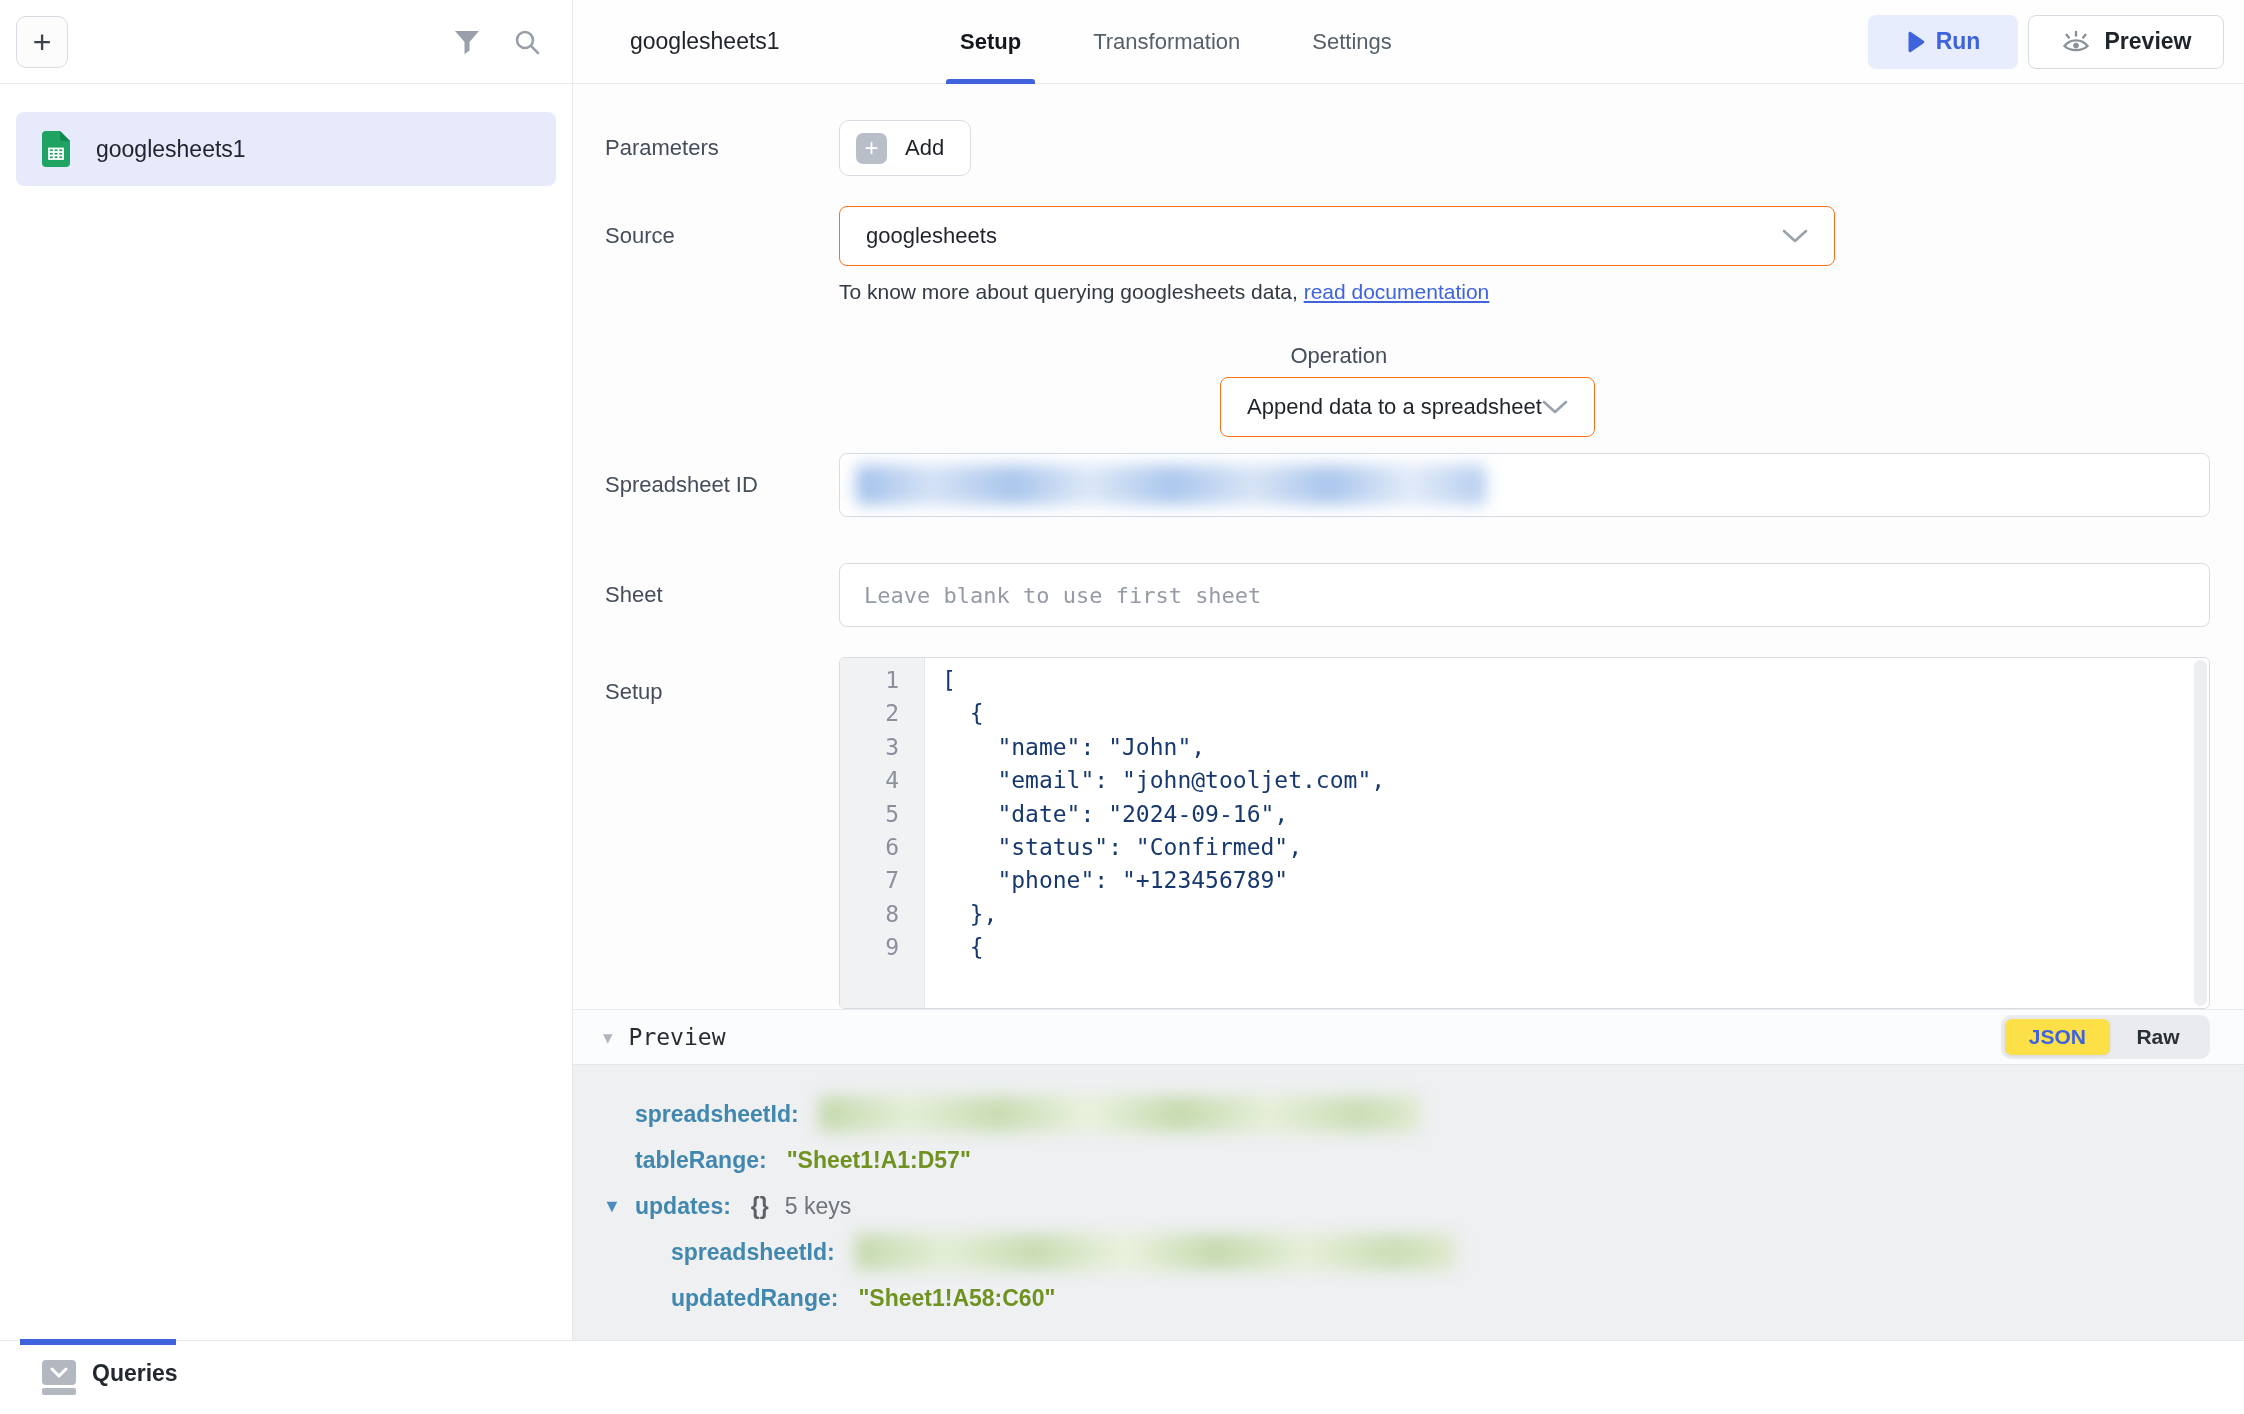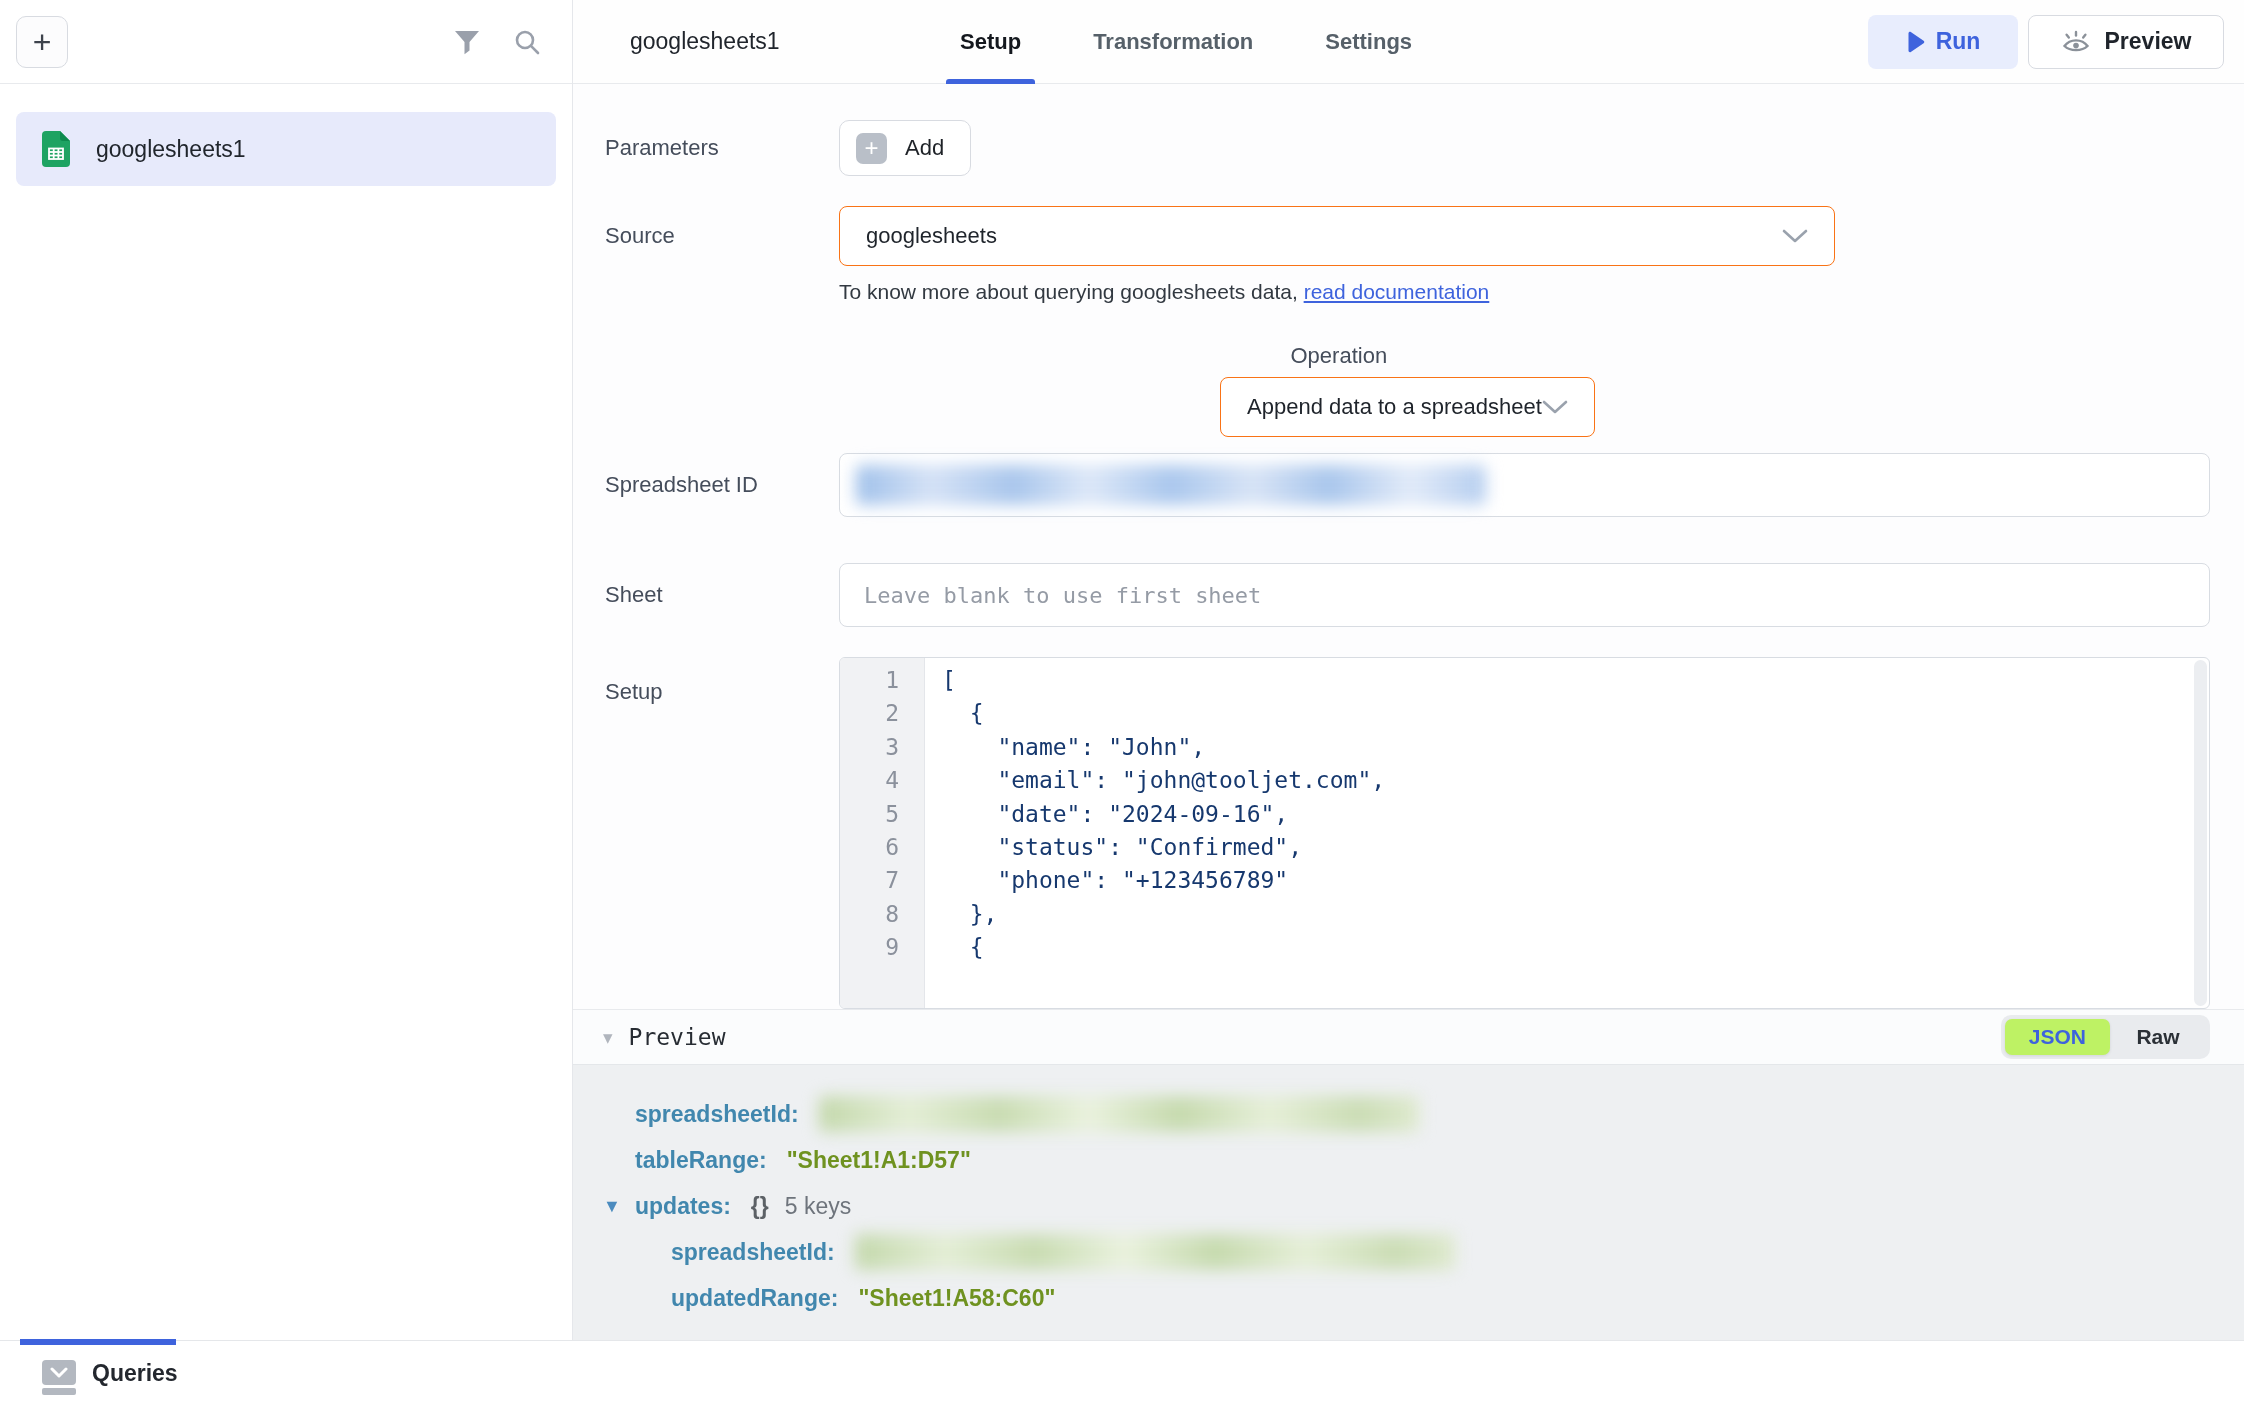--- a/index.html
+++ b/index.html
@@ -20,21 +20,21 @@
   .icon-btn { background:none; border:none; cursor:pointer; display:flex; align-items:center; justify-content:center; margin-left:30px; }
   .query-list { padding:28px 16px; }
   .query-item { height:74px; border-radius:8px; background:#e7eafb; display:flex; align-items:center; padding:0 26px; gap:26px; cursor:pointer; }
   .query-item-label { font-size:23px; font-weight:500; color:#20252c; }
 
   
   .main { flex:1; min-width:0; display:flex; flex-direction:column; background:#fdfdfe; }
   .main-header { height:84px; flex:none; background:#fefefe; border-bottom:1px solid #e8eaed; display:flex; align-items:center; padding:0 20px 0 57px; }
   .query-title { width:316px; flex:none; font-size:23px; font-weight:500; color:#20252c; }
   .tabs { display:flex; gap:44px; height:100%; align-items:stretch; }
-  .tab { font-size:22px; color:#566069; font-weight:700; padding:0 14px; display:flex; align-items:center; position:relative; cursor:pointer; }
+  .tab { font-size:22px; color:#566069; font-weight:400; padding:0 14px; display:flex; align-items:center; position:relative; cursor:pointer; }
   .tab.active { color:#14181e; font-weight:700; }
   .tab.active::after { content:""; position:absolute; left:0; right:0; bottom:-1px; height:5px; background:#3e63dd; border-radius:3px 3px 0 0; }
   .header-actions { margin-left:auto; display:flex; gap:10px; align-items:center; }
   .run-btn { width:150px; height:54px; background:#e8edfd; border:none; border-radius:8px; color:#3e63dd; font-size:23px; font-weight:600; display:flex; align-items:center; justify-content:center; gap:10px; cursor:pointer; }
   .preview-btn { width:196px; height:54px; background:#ffffff; border:1px solid #d8dbe1; border-radius:8px; color:#1f242b; font-size:23px; font-weight:600; display:flex; align-items:center; justify-content:center; gap:14px; cursor:pointer; }
 
   
   .form-area { flex:none; padding:36px 34px 0 32px; background:#fdfdfe; }
   .form-row { display:flex; align-items:center; }
   .form-row.top-align { align-items:flex-start; }
@@ -63,21 +63,21 @@
   .ln { width:85px; flex:none; text-align:right; padding-right:26px; color:#8b919c; }
   .code-text { padding-left:17px; white-space:pre; color:#16386e; }
   .editor-scrollbar { position:absolute; right:2px; top:2px; bottom:2px; width:13px; background:#eceef1; border-radius:7px; }
 
   
   .preview-bar { height:56px; flex:none; background:#fbfcfd; border-top:1px solid #e8eaed; border-bottom:1px solid #e4e7ea; display:flex; align-items:center; padding:0 34px 0 30px; }
   .collapse-caret { font-size:19px; color:#b0b5bd; margin-right:16px; cursor:pointer; }
   .preview-title { font-family:"DejaVu Sans Mono","Liberation Mono",monospace; font-size:23px; color:#272c33; }
   .toggle { margin-left:auto; background:#e9ebee; border-radius:10px; padding:4px; display:flex; height:44px; }
   .toggle-opt { min-width:96px; padding:0 24px; display:flex; align-items:center; justify-content:center; font-size:21px; font-weight:600; color:#2b3036; border-radius:7px; cursor:pointer; }
-  .toggle-opt.active { background:#bef264; color:#3e63dd; font-weight:700; box-shadow:0 1px 3px rgba(20,24,31,.10); }
+  .toggle-opt.active { background:#fde047; color:#3e63dd; font-weight:700; box-shadow:0 1px 3px rgba(20,24,31,.10); }
 
   .preview-content { flex:1; min-height:0; background:#eef0f2; padding:26px 34px 0 30px; overflow:hidden; }
   .json-row { display:flex; align-items:center; height:46px; font-size:23px; font-weight:600; }
   .json-slot { width:32px; flex:none; color:#4b8bbf; font-size:18px; cursor:pointer; }
   .json-key { color:#4187ae; margin-right:20px; white-space:pre; }
   .json-value { color:#6f9220; white-space:pre; }
   .json-braces { color:#5c6166; margin-right:16px; }
   .json-count { color:#6e747c; font-weight:400; }
   .blob-green { width:600px; height:36px; border-radius:5px; filter:blur(8px); background:linear-gradient(90deg,#c3d8ab,#e4eed6 15%,#c9dcb2 30%,#eaf2de 45%,#c6daae 60%,#e6efd8 75%,#cbddb5 90%,#dfeacf); }
 

